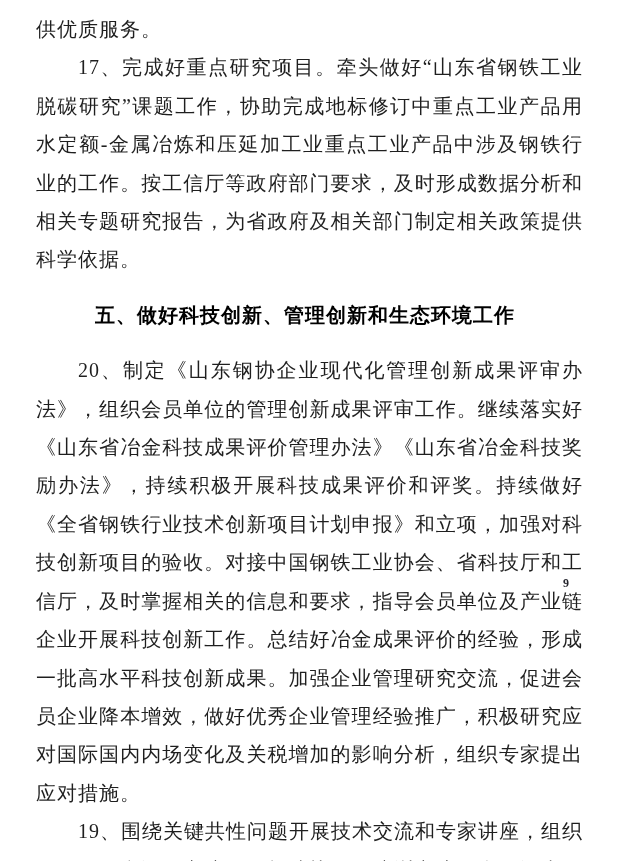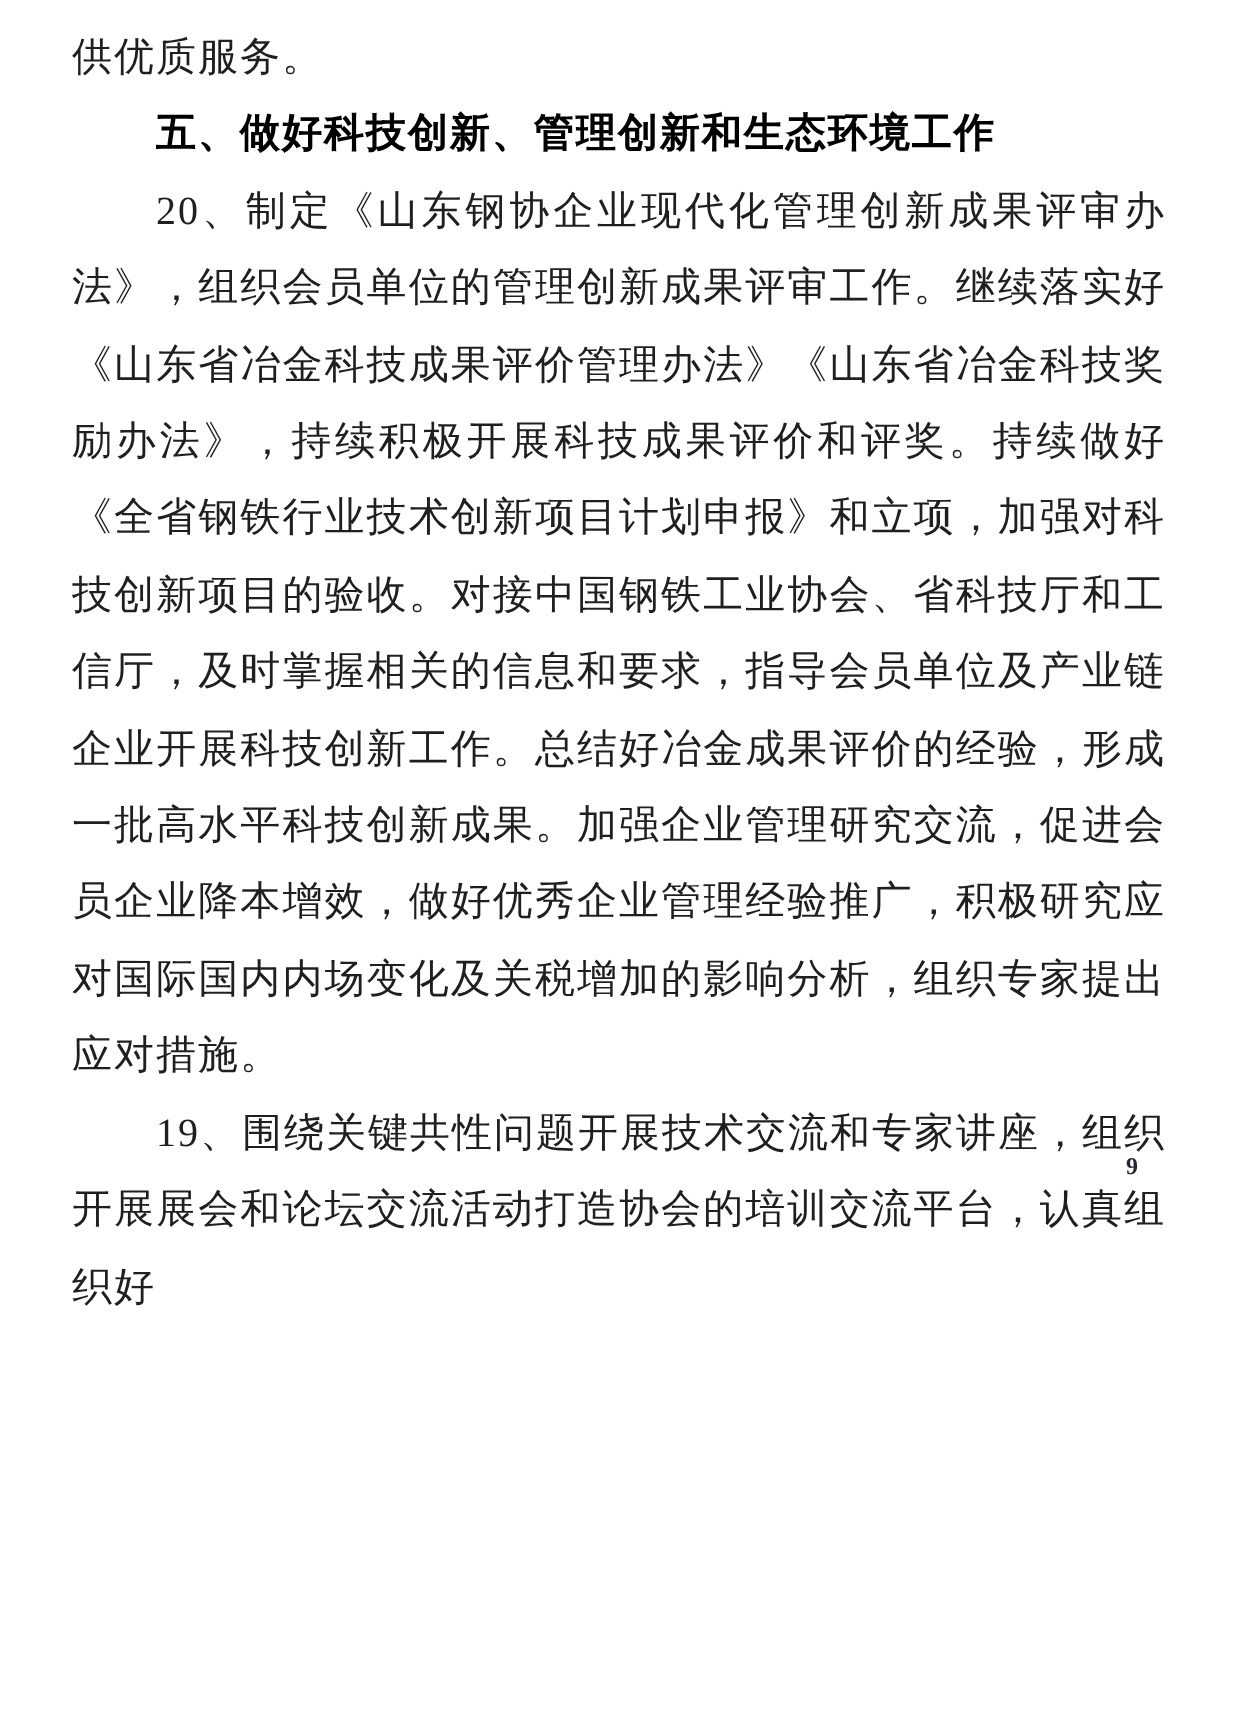--- a/index.html
+++ b/index.html
@@ -36,38 +36,39 @@
     text-indent: 42px;
   }
   .section-heading {
     font-family: "Liberation Sans", "DejaVu Sans", sans-serif;
     font-weight: 700;
     font-size: 20px;
     line-height: 38.4px;
     letter-spacing: 1px;
     color: #000000;
     text-indent: 42px;
-    margin: 0;
+    margin: 17px;
   }
   .page-number {
     position: absolute;
     right: 50px;
     bottom: 30px;
     font-family: "Liberation Serif", "DejaVu Serif", serif;
     font-size: 12px;
     font-weight: 700;
     color: #26262e;
   }
 </style>
 </head>
 <body>
 
 <div class="doc-page">
   <p class="para">供优质服务。</p>
 
+  <p class="para indent">17、完成好重点研究项目。牵头做好“山东省钢铁工业脱碳研究”课题工作，协助完成地标修订中重点工业产品用水定额-金属冶炼和压延加工业重点工业产品中涉及钢铁行业的工作。按工信厅等政府部门要求，及时形成数据分析和相关专题研究报告，为省政府及相关部门制定相关政策提供科学依据。</p>
 
   <h2 class="section-heading">五、做好科技创新、管理创新和生态环境工作</h2>
 
   <p class="para indent">20、制定《山东钢协企业现代化管理创新成果评审办法》，组织会员单位的管理创新成果评审工作。继续落实好《山东省冶金科技成果评价管理办法》《山东省冶金科技奖励办法》，持续积极开展科技成果评价和评奖。持续做好《全省钢铁行业技术创新项目计划申报》和立项，加强对科技创新项目的验收。对接中国钢铁工业协会、省科技厅和工信厅，及时掌握相关的信息和要求，指导会员单位及产业链企业开展科技创新工作。总结好冶金成果评价的经验，形成一批高水平科技创新成果。加强企业管理研究交流，促进会员企业降本增效，做好优秀企业管理经验推广，积极研究应对国际国内内场变化及关税增加的影响分析，组织专家提出应对措施。</p>
 
   <p class="para indent">19、围绕关键共性问题开展技术交流和专家讲座，组织开展展会和论坛交流活动打造协会的培训交流平台，认真组织好</p>
 
   <div class="page-number">9</div>
 </div>
 

